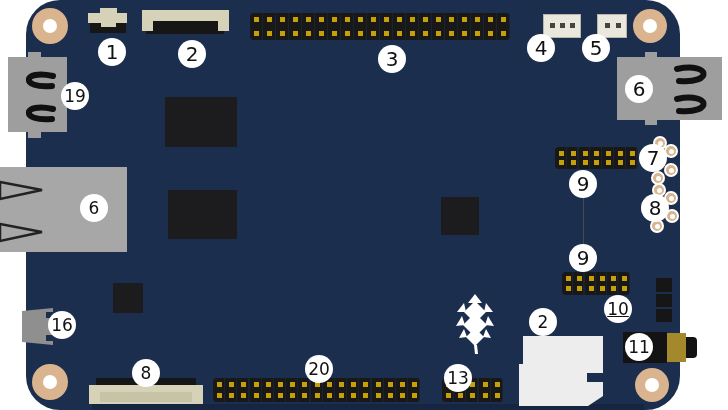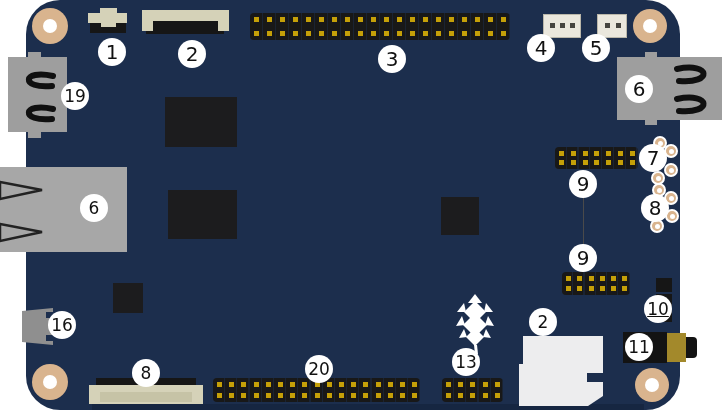--- a/index.html
+++ b/index.html
@@ -172,23 +172,23 @@
   <div class="co" style="left:98px;top:38px;">1</div>
   <div class="co" style="left:178px;top:40px;">2</div>
   <div class="co" style="left:378px;top:45px;">3</div>
   <div class="co" style="left:527px;top:34px;">4</div>
   <div class="co" style="left:582px;top:34px;">5</div>
   <div class="co" style="left:625px;top:75px;">6</div>
   <div class="co" style="left:639px;top:144px;">7</div>
   <div class="co" style="left:641px;top:194px;">8</div>
   <div class="co" style="left:569px;top:170px;">9</div>
   <div class="co" style="left:569px;top:244px;">9</div>
-  <div class="co two" style="left:644px;top:295px;text-decoration:underline;">10</div>
+  <div class="co two" style="left:604px;top:295px;text-decoration:underline;">10</div>
   <div class="co two" style="left:625px;top:333px;">11</div>
   <div class="co two" style="left:529px;top:308px;">2</div>
-  <div class="co two" style="left:444px;top:348px;margin-left:8px;">13</div>
+  <div class="co two" style="left:444px;top:364px;">13</div>
   <div class="co two" style="left:305px;top:355px;">20</div>
   <div class="co two" style="left:132px;top:359px;">8</div>
   <div class="co two" style="left:48px;top:311px;">16</div>
   <div class="co two" style="left:80px;top:194px;">6</div>
   <div class="co two" style="left:61px;top:82px;">19</div>
 
 </div>
 
 </body></html>

